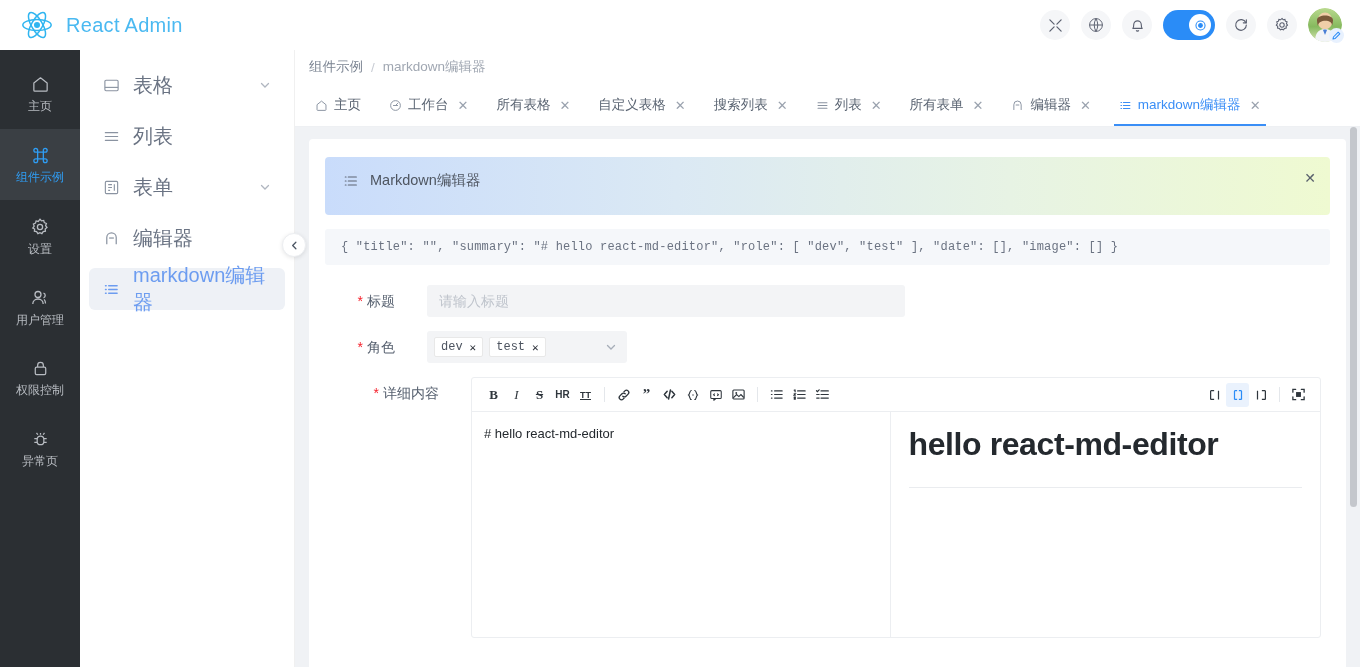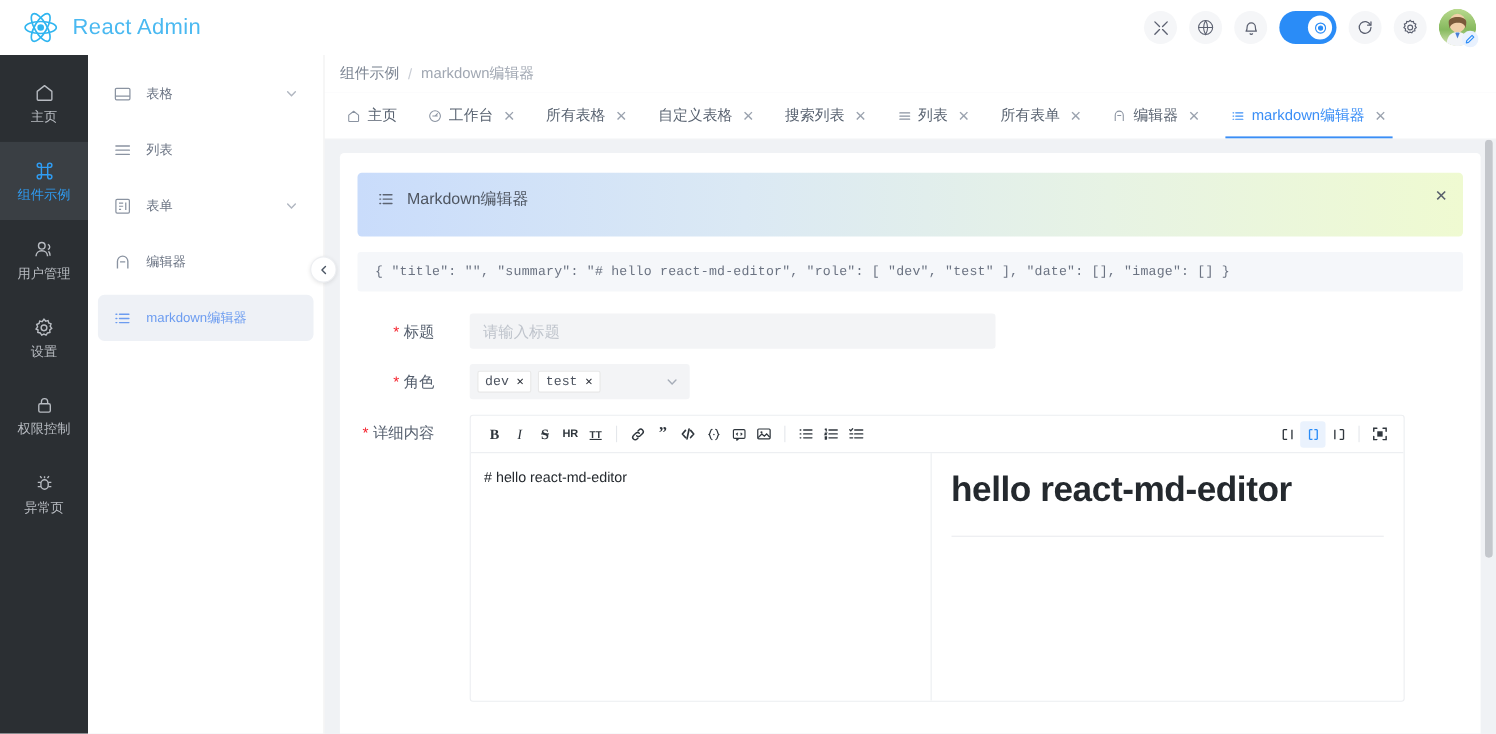--- a/index.html
+++ b/index.html
@@ -59,21 +59,21 @@
   .rail-item.active { background: #3a3f44; color: #2f9df4; }
 
   
   .submenu {
     width: 215px; min-width: 215px; background: #fff; padding-top: 14px;
     position: relative; border-right: 1px solid #f0f0f0;
   }
   .sub-item {
     height: 42px; margin: 0 9px 9px 9px; padding: 0 14px; border-radius: 6px;
     display: flex; align-items: center; gap: 13px; color: #6a7383;
-    font-size: 12px; cursor: pointer;
+    font-size: 20px; cursor: pointer;
   }
   .sub-item .chev { margin-left: auto; color: #b0b6c0; display: flex; }
   .sub-item.active { background: #eef1f6; color: #6c9cf0; }
   .sub-item.active .ic { color: #6c9cf0; }
   .ic { display: flex; align-items: center; justify-content: center; color: #8a93a1; }
 
   .collapse-btn {
     position: absolute; right: -12px; top: 183px; width: 24px; height: 24px;
     border-radius: 50%; background: #fff; border: 1px solid #eceef1;
     display: flex; align-items: center; justify-content: center;
@@ -157,21 +157,21 @@
   }
   .tag {
     display: inline-flex; align-items: center; gap: 7px; background: #fff;
     border: 1px solid #e8e8e8; border-radius: 2px; padding: 2px 6px;
     font-size: 12px; color: #4c535f; font-family: "Liberation Mono", monospace;
   }
   .tag .x { color: #2a2f38; font-size: 11px; cursor: pointer; }
   .select .chev { position: absolute; right: 10px; color: #a6adb8; display: flex; }
 
   
-  .editor-row { display: flex; align-items: flex-start; }
+  .editor-row { display: flex; align-items: flex-start; margin-left: 44px; }
   .editor {
     width: 850px; border: 1px solid #eceef1; border-radius: 3px;
     display: flex; flex-direction: column; overflow: hidden; background: #fff;
   }
   .md-toolbar {
     height: 34px; display: flex; align-items: center; padding: 0 10px;
     border-bottom: 1px solid #eceef1; gap: 0;
   }
   .tb-btn {
     width: 23px; height: 24px; display: flex; align-items: center; justify-content: center;
@@ -306,35 +306,35 @@
         <span class="ic" style="color:inherit">
           <svg width="19" height="19" viewBox="0 0 20 20" fill="none" stroke="currentColor" stroke-width="1.4">
             <path d="M7 4.5a2 2 0 1 0-2 2h10a2 2 0 1 0-2-2v11a2 2 0 1 0 2-2H5a2 2 0 1 0 2 2z"></path>
           </svg>
         </span>
         <span class="lbl">组件示例</span>
       </div>
       <div class="rail-item">
         <span class="ic" style="color:inherit">
           <svg width="20" height="20" viewBox="0 0 20 20" fill="none" stroke="currentColor" stroke-width="1.3">
+            <circle cx="10" cy="10" r="2.6"></circle>
+            <path d="M10 2.2l1.5 1.7 2.2-.5.6 2.2 2.1.9-.8 2.1 1.4 1.9-1.8 1.5.2 2.2-2.2.5-1.3 1.9-2-.9-2 .9-1.3-1.9-2.2-.5.2-2.2L2.8 11l1.4-1.9-.8-2.1 2.1-.9.6-2.2 2.2.5z"></path>
+          </svg>
+        </span>
+        <span class="lbl">设置</span>
+      </div>
+      <div class="rail-item">
+        <span class="ic" style="color:inherit">
+          <svg width="20" height="20" viewBox="0 0 20 20" fill="none" stroke="currentColor" stroke-width="1.3">
             <circle cx="8" cy="6.5" r="3"></circle>
             <path d="M2.8 16c0-3 2.3-5 5.2-5s5.2 2 5.2 5"></path>
             <path d="M13.5 5.2a2.4 2.4 0 0 1 0 4.6M15.5 15.6c0-2-.5-3.3-1.4-4.2"></path>
           </svg>
         </span>
         <span class="lbl">用户管理</span>
-      </div>
-      <div class="rail-item">
-        <span class="ic" style="color:inherit">
-          <svg width="20" height="20" viewBox="0 0 20 20" fill="none" stroke="currentColor" stroke-width="1.3">
-            <circle cx="10" cy="10" r="2.6"></circle>
-            <path d="M10 2.2l1.5 1.7 2.2-.5.6 2.2 2.1.9-.8 2.1 1.4 1.9-1.8 1.5.2 2.2-2.2.5-1.3 1.9-2-.9-2 .9-1.3-1.9-2.2-.5.2-2.2L2.8 11l1.4-1.9-.8-2.1 2.1-.9.6-2.2 2.2.5z"></path>
-          </svg>
-        </span>
-        <span class="lbl">设置</span>
       </div>
       <div class="rail-item">
         <span class="ic" style="color:inherit">
           <svg width="19" height="19" viewBox="0 0 20 20" fill="none" stroke="currentColor" stroke-width="1.3">
             <rect x="4.5" y="8.5" width="11" height="8" rx="1.4"></rect>
             <path d="M7 8.5V6.6a3 3 0 0 1 6 0v1.9"></path>
           </svg>
         </span>
         <span class="lbl">权限控制</span>
       </div>

